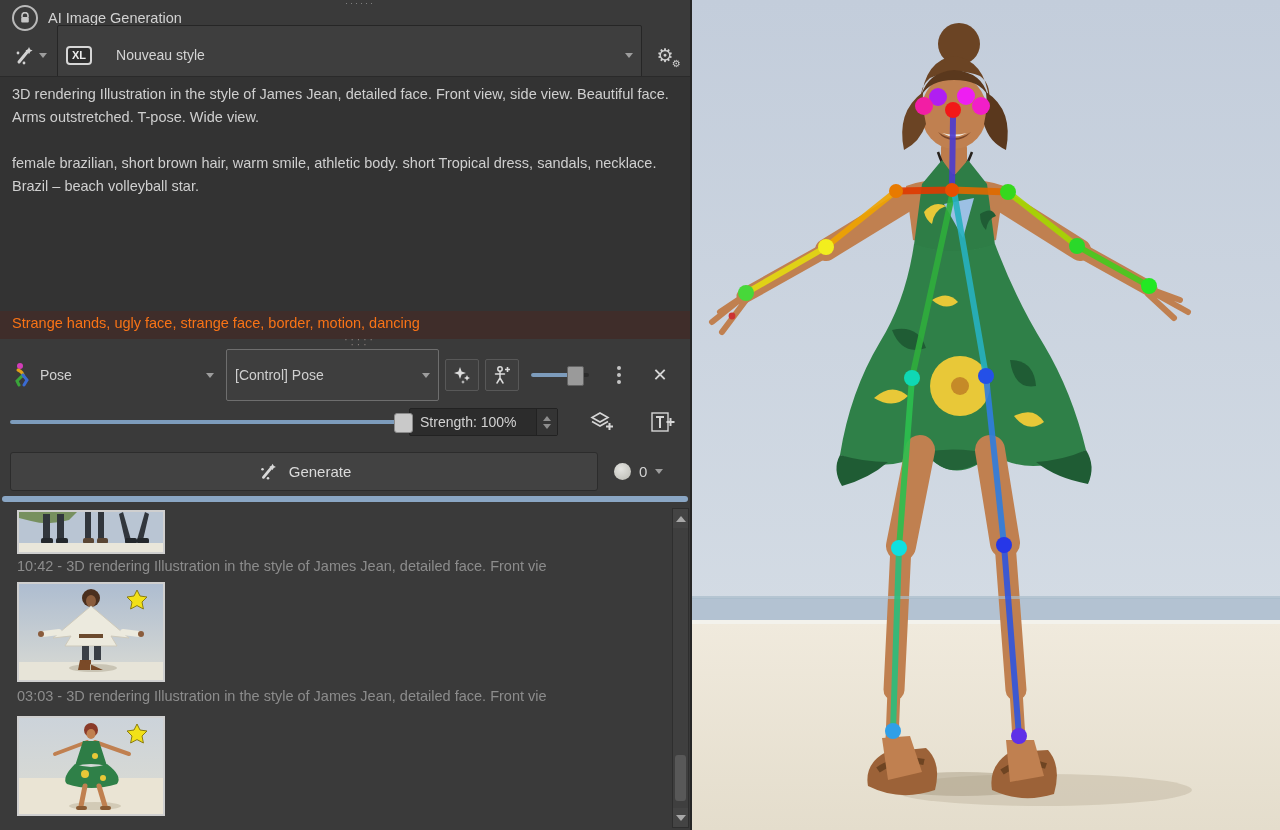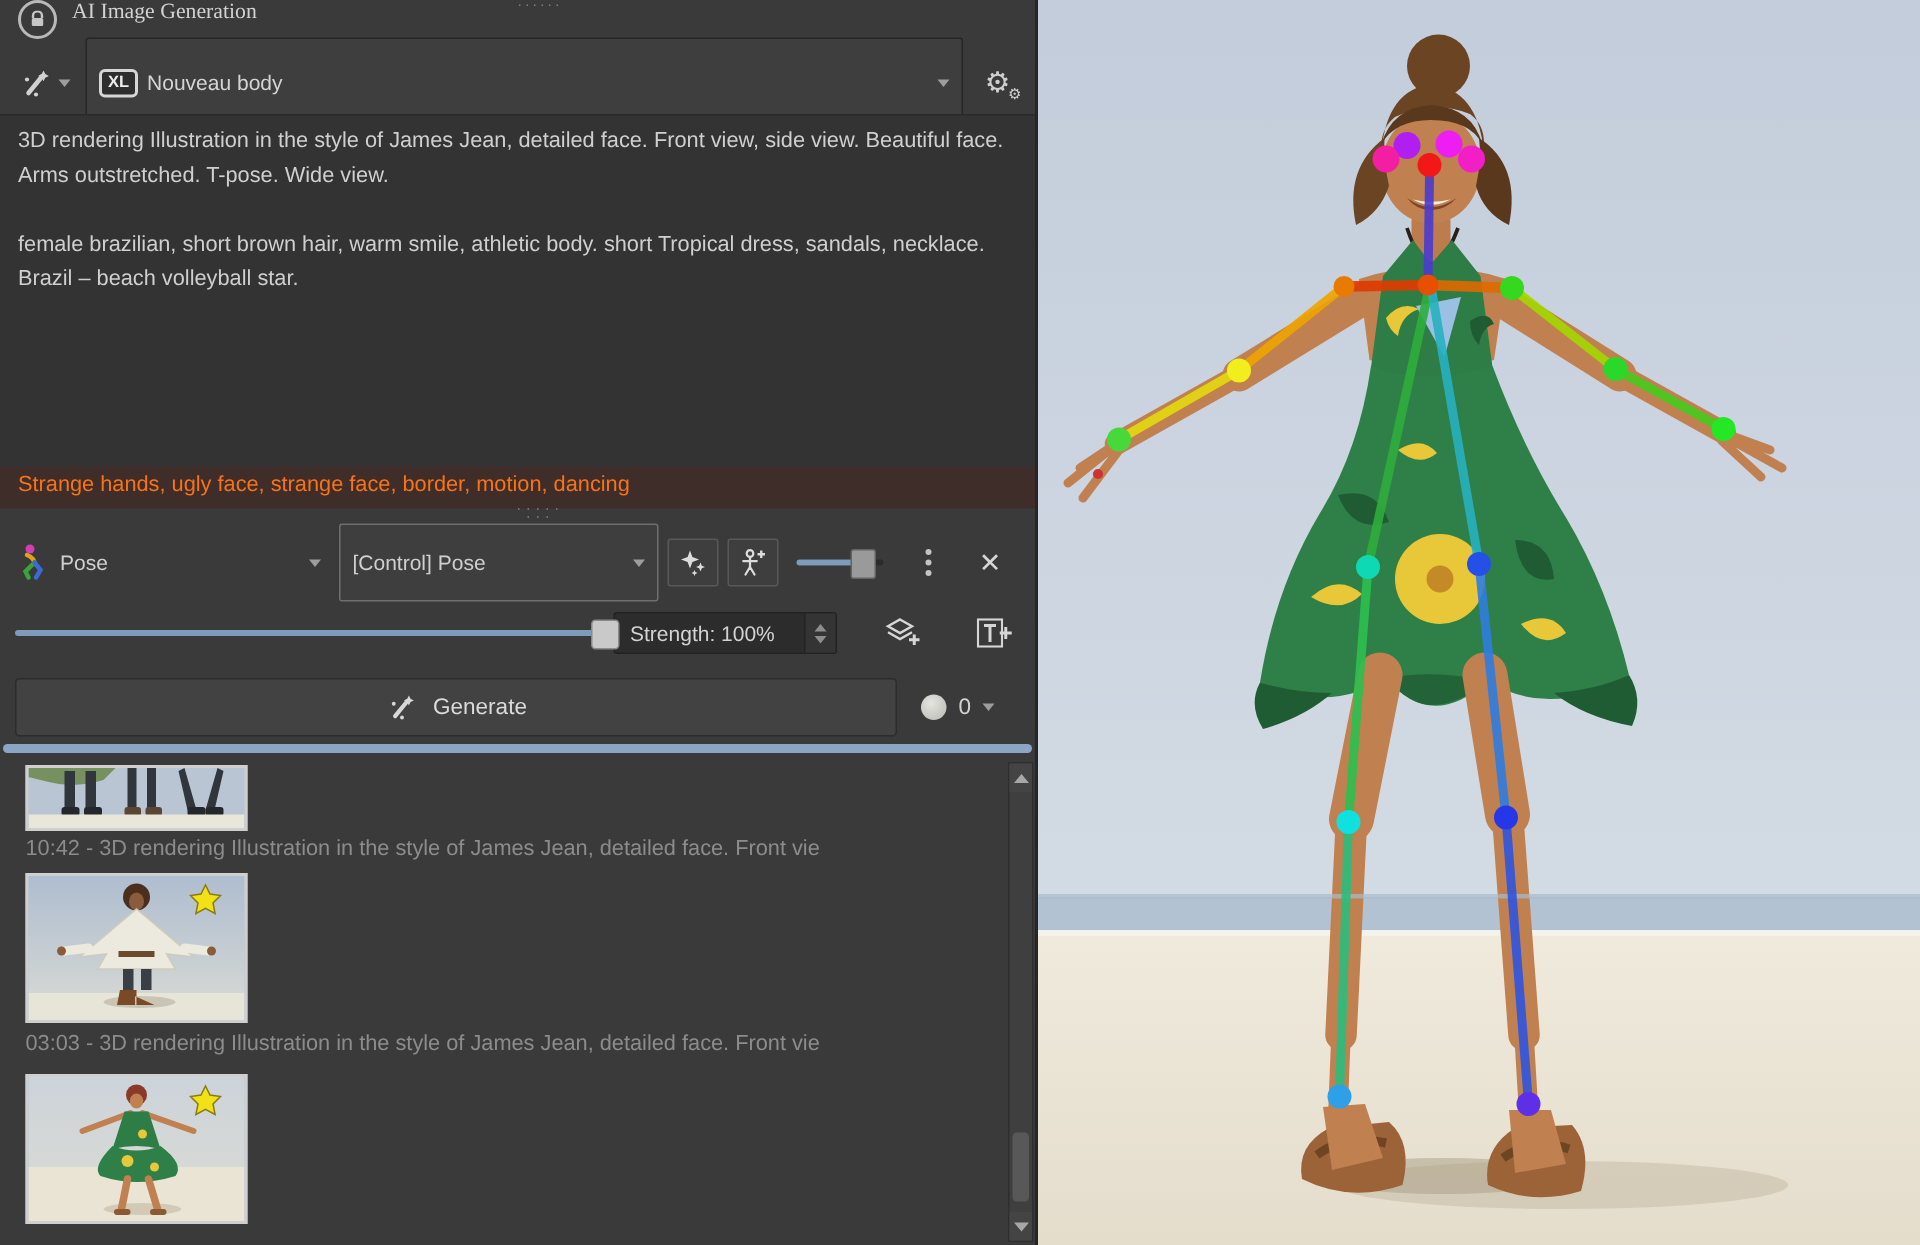--- a/index.html
+++ b/index.html
@@ -2,27 +2,27 @@
 <html><head>
 <meta charset="utf-8">
 <style>
   html,body{margin:0;padding:0;background:#222;}
   .app{position:relative;width:1280px;height:830px;overflow:hidden;
        font-family:"Liberation Sans","DejaVu Sans",sans-serif;
        background:#3a3a3a;color:#cfcfcf;font-size:14px;}
   
   .docker{position:absolute;left:0;top:0;width:692px;height:830px;background:#3a3a3a;border-right:2px solid #262626;box-sizing:border-box;}
   .drag-dots{position:absolute;top:0px;left:340px;width:40px;text-align:center;color:#8a8a8a;font-size:9px;letter-spacing:2px;line-height:7px;}
-  .docker-header{position:absolute;top:0;left:0;right:0;height:36px;display:flex;align-items:flex-start;padding-left:12px;font-family:Liberation Serif, serif;}
+  .docker-header{position:absolute;top:0;left:0;right:0;height:36px;display:flex;align-items:center;padding-left:12px;}
   .lock-badge{width:22px;height:22px;border:2px solid #b9b9b9;border-radius:50%;display:flex;align-items:center;justify-content:center;margin-right:10px;}
   .docker-title{color:#d2d2d2;font-size:14.5px;}
   .style-row{position:absolute;top:36px;left:0;right:0;height:38px;display:flex;align-items:center;padding:0 10px;gap:8px;}
   .tool-btn{display:flex;align-items:center;gap:3px;background:transparent;border:none;padding:2px;}
   .caret{width:0;height:0;border-left:4px solid transparent;border-right:4px solid transparent;border-top:5px solid #9d9d9d;display:inline-block;}
-  .combobox{flex:1;height:30px;background:#3e3e3e;border:1px solid #262626;border-radius:2px;display:flex;align-items:center;padding:14px 8px;gap:6px;}
+  .combobox{flex:1;height:30px;background:#3e3e3e;border:1px solid #262626;border-radius:2px;display:flex;align-items:center;padding:14px 8px;gap:24px;}
   .combobox .caret{margin-left:auto;}
   .xl-badge{border:2px solid #d6d6d6;background:#2e2e2e;color:#ececec;font-weight:bold;font-size:11px;border-radius:4px;padding:1px 4px;line-height:13px;}
   .combo-text{color:#d4d4d4;}
   .gear-btn{width:30px;text-align:center;color:#cfcfcf;font-size:19px;position:relative;}
   .gear-btn .sub{position:absolute;font-size:10px;right:-1px;bottom:-2px;color:#cfcfcf;}
   .prompt-area{position:absolute;top:76px;left:0;right:0;height:235px;background:#333333;border-top:1px solid #2a2a2a;
        color:#cfcfcf;white-space:pre-wrap;padding:6px 12px;box-sizing:border-box;line-height:23px;font-size:14.5px;overflow:hidden;}
   .negative-area{position:absolute;top:311px;left:0;right:0;height:28px;background:#3f2d2a;color:#f97316;
        padding:4px 12px;box-sizing:border-box;font-size:14.5px;white-space:nowrap;overflow:hidden;}
   .mid-handle{position:absolute;top:337px;left:330px;width:60px;text-align:center;color:#8d837f;font-size:10px;line-height:5px;letter-spacing:3px;}
@@ -99,21 +99,21 @@
         <svg width="24" height="24" viewBox="0 0 24 24">
           <line x1="7" y1="19" x2="16" y2="8" stroke="#d2d2d2" stroke-width="3" stroke-linecap="round"></line>
           <path d="M17 4 l1.2 2.4 2.4 1.2 -2.4 1.2 -1.2 2.4 -1.2-2.4 -2.4-1.2 2.4-1.2z" fill="#d2d2d2"></path>
           <circle cx="6" cy="10" r="1.4" fill="#d2d2d2"></circle>
             <circle cx="12" cy="20" r="1.4" fill="#d2d2d2"></circle>
         </svg>
         <i class="caret"></i>
       </span>
       <div class="combobox">
         <span class="xl-badge">XL</span>
-        <span class="combo-text">Nouveau body</span>
+        <span class="combo-text">Nouveau style</span>
         <i class="caret"></i>
       </div>
       <span class="gear-btn">⚙<span class="sub">⚙</span></span>
     </div>
 
     <div class="prompt-area">3D rendering Illustration in the style of James Jean, detailed face. Front view, side view. Beautiful face. Arms outstretched. T-pose. Wide view.
 
 female brazilian, short brown hair, warm smile, athletic body. short Tropical dress, sandals, necklace. Brazil – beach volleyball star.</div>
 
     <div class="negative-area">Strange hands, ugly face, strange face, border, motion, dancing</div>

